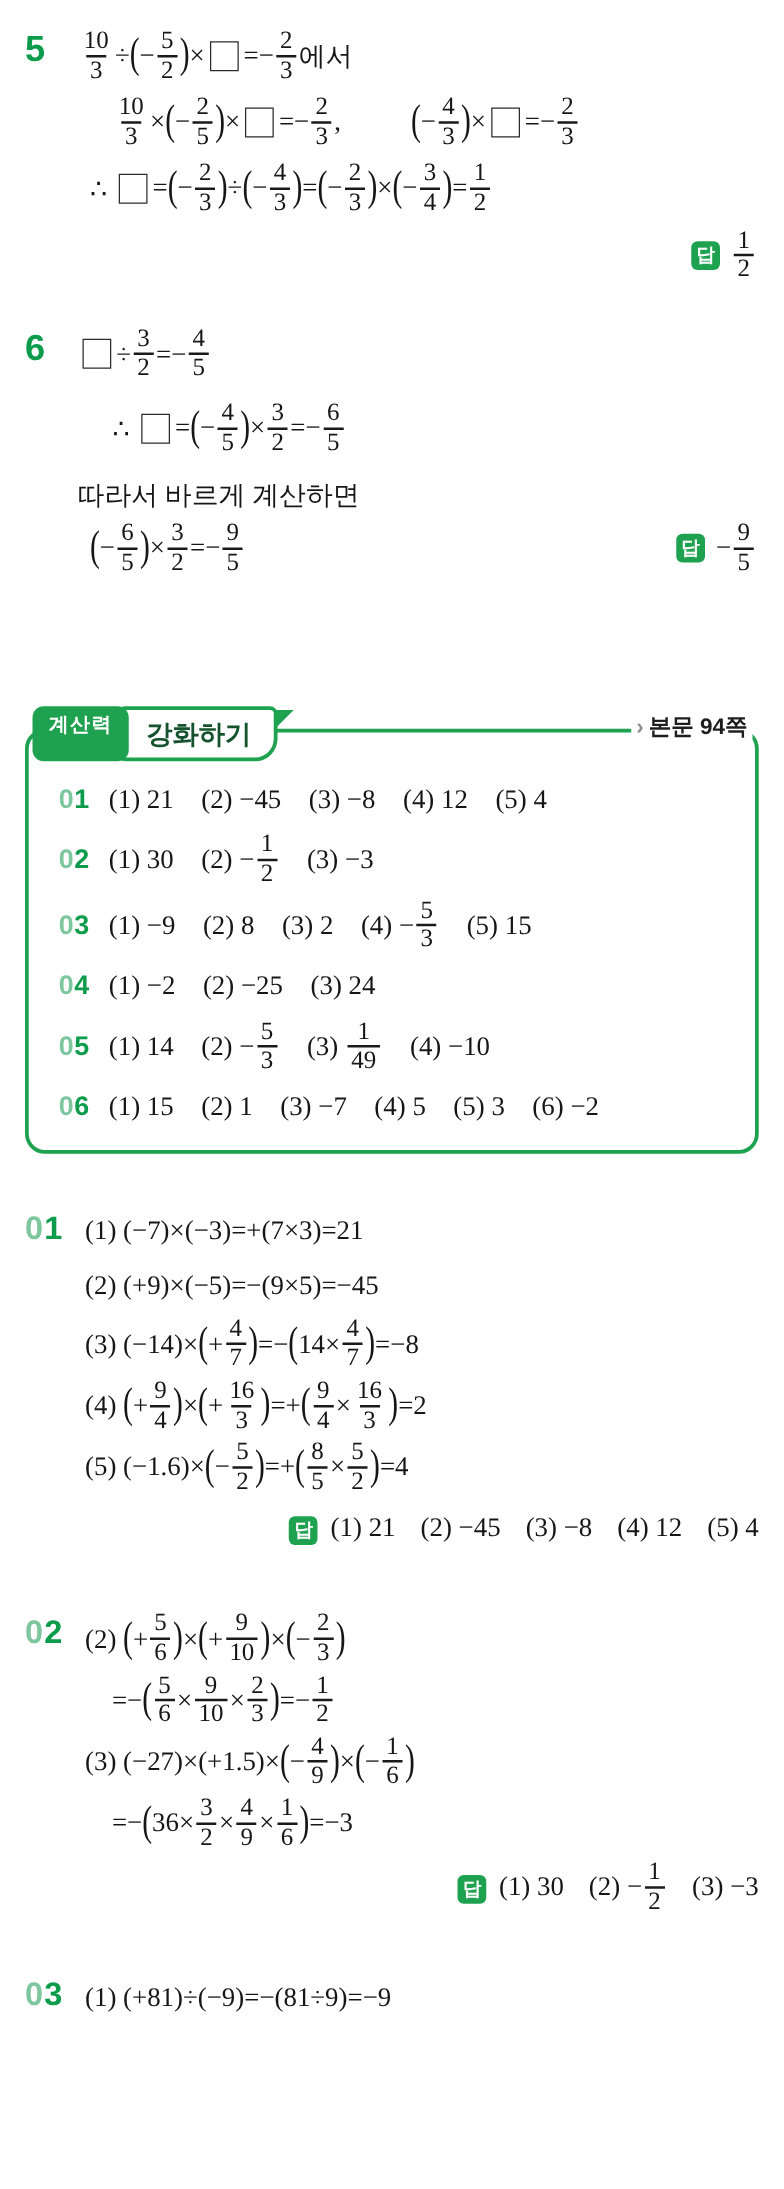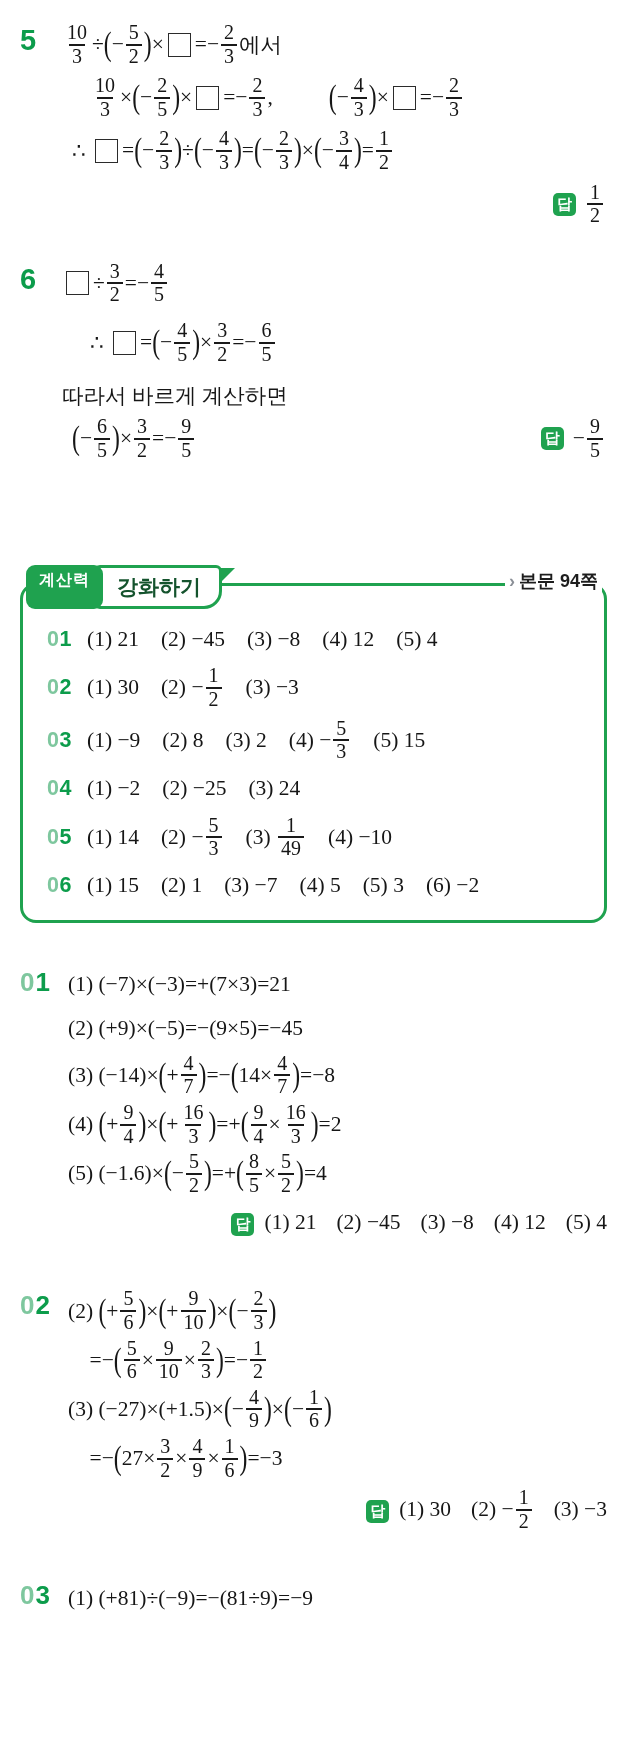--- a/index.html
+++ b/index.html
@@ -570,21 +570,21 @@
             <span class="mt">−</span>
             <span class="fr">
               <span class="nu">1</span>
               <span class="de">6</span>
             </span>
             <span class="tp">)</span>
           </span>
           <span class="sline" data-math="">
             <span class="mt">    =−</span>
             <span class="tp">(</span>
-            <span class="mt">27×</span>
+            <span class="mt">36×</span>
             <span class="fr">
               <span class="nu">3</span>
               <span class="de">2</span>
             </span>
             <span class="mt">×</span>
             <span class="fr">
               <span class="nu">4</span>
               <span class="de">9</span>
             </span>
             <span class="mt">×</span>

